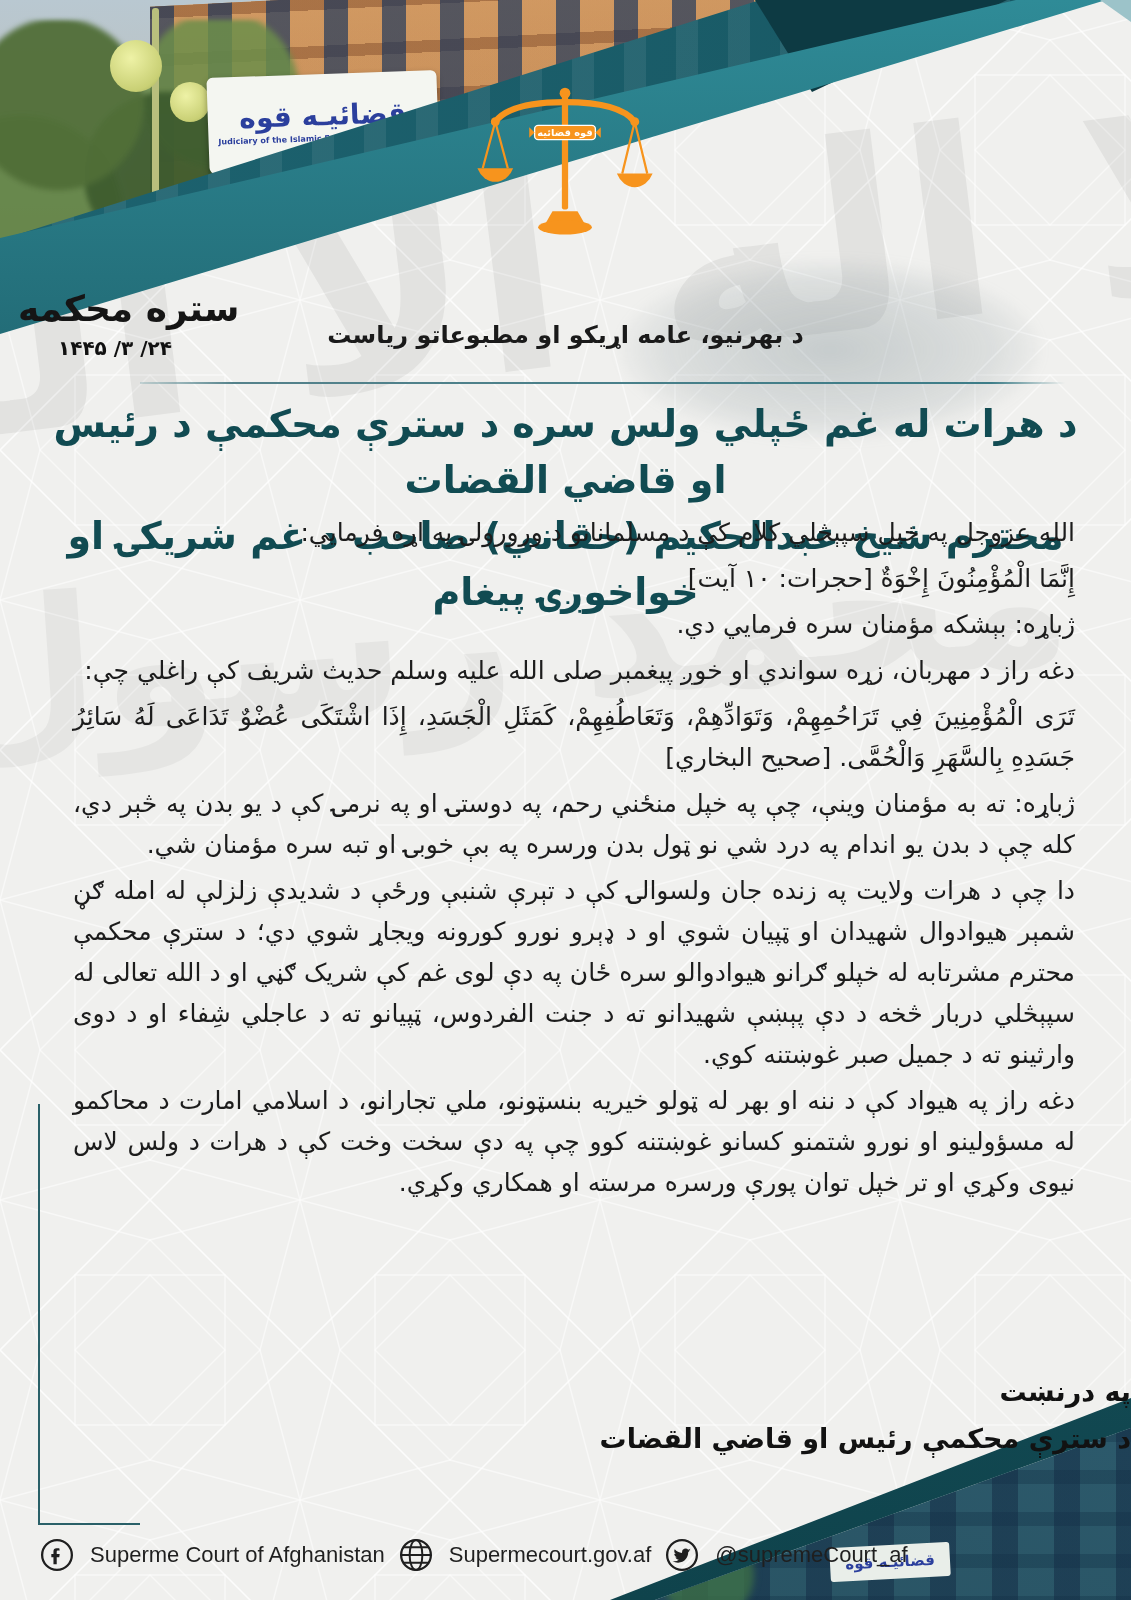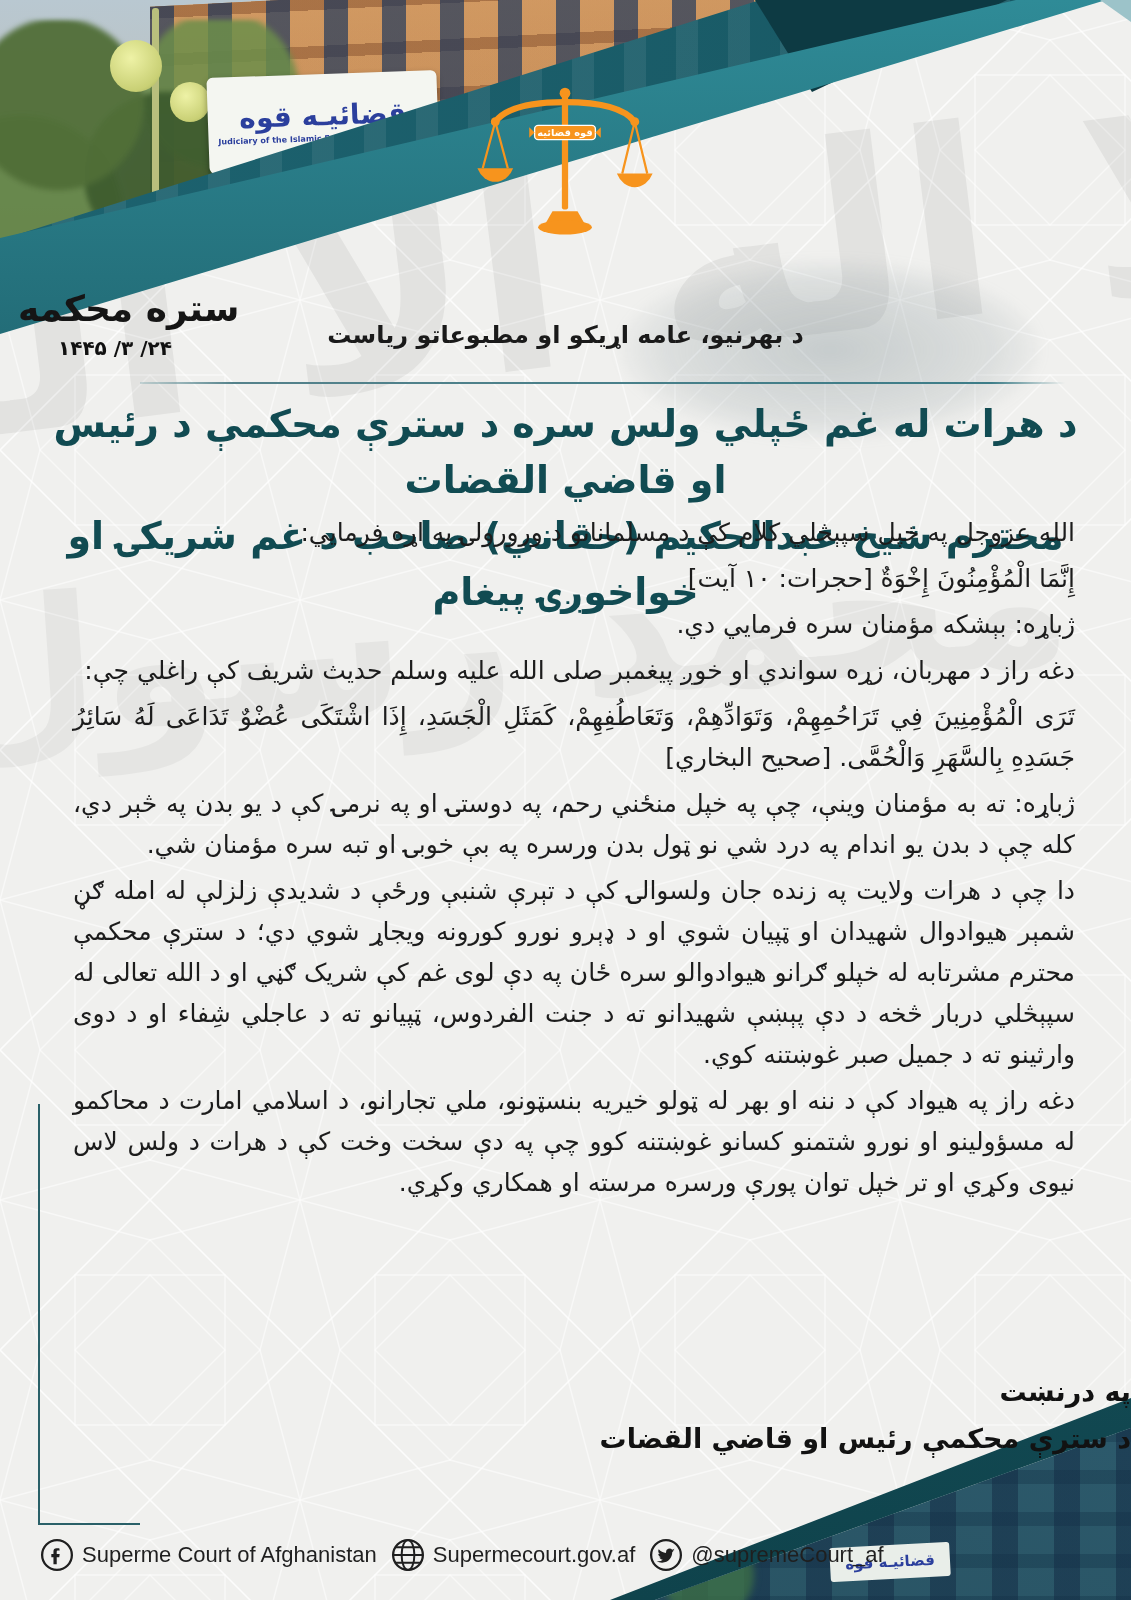--- a/index.html
+++ b/index.html
@@ -148,21 +148,21 @@
     position:absolute; z-index:6; left:38px; top:1104px; width:100px; height:419px;
     border-left:2px solid #2a6068; border-bottom:2px solid #2a6068;
   }
   
   .footer{
     position:absolute; z-index:6; left:40px; top:1538px; width:700px;
     display:flex; align-items:center; gap:14px; direction:ltr;
     font-family:"Liberation Sans","DejaVu Sans",sans-serif;
     color:#1f1f1f; font-size:22px;
   }
-  .footer .item{display:flex; align-items:center; gap:8px; white-space:nowrap;}
+  .footer .item{display:flex; align-items:center; gap:16px; white-space:nowrap;}
   .footer svg{display:block;}
 </style>
 </head>
 <body>
 
 <div class="canvas">
 
   <svg class="pattern" width="1131" height="1600" xmlns="http://www.w3.org/2000/svg">
     <defs>
       <pattern id="geo" width="300" height="300" patternUnits="userSpaceOnUse">

